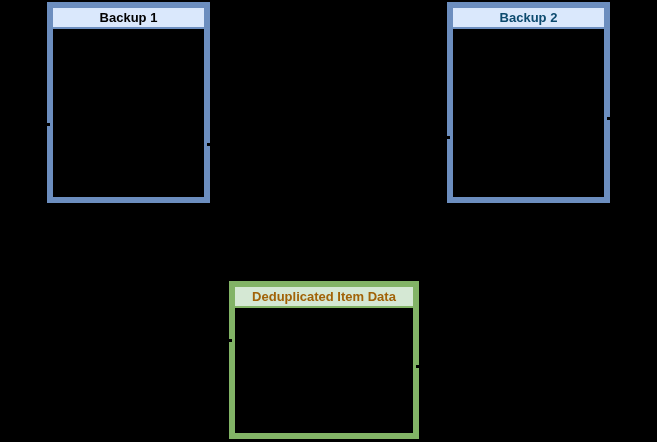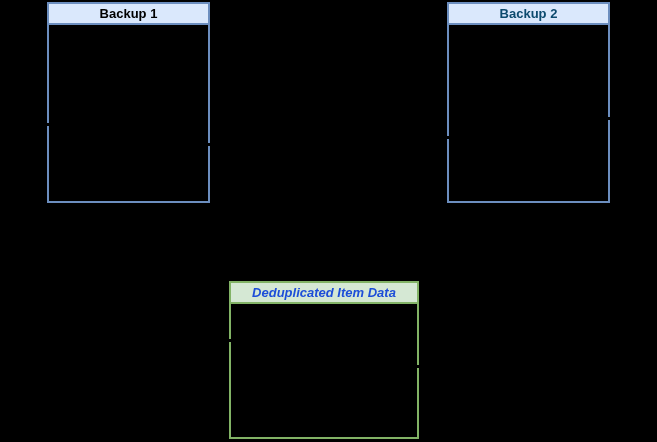--- a/index.html
+++ b/index.html
@@ -10,21 +10,21 @@
   .canvas {
     position: relative;
     width: 657px;
     height: 442px;
     background: #000000;
     overflow: hidden;
   }
   .node {
     position: absolute;
     box-sizing: border-box;
-    border: 2px solid #0369a1;
+    border: 6px solid #0369a1;
     display: flex;
     flex-direction: column;
   }
   .node-header {
     box-sizing: border-box;
     height: 21px;
     border-bottom: 2px solid;
     border-color: inherit;
     display: flex;
     align-items: center;
@@ -71,21 +71,21 @@
 
   <div class="node pos-backup2" style="border-color: rgb(108, 142, 191);">
     <div class="node-header" style="background-color: rgb(218, 232, 252);">
       <span style="color: #0c4a6e;">Backup 2</span>
     </div>
     <div class="node-body" style="background-color: rgb(0, 0, 0);"></div>
   </div>
 
   <div class="node pos-dedup" style="border-color: rgb(130, 179, 102);">
     <div class="node-header" style="background-color: rgb(213, 232, 212);">
-      <span style="color: #1d4ed8; font-style: italic;">Deduplicated Item Data</span>
+      <span style="color: #a16207;">Deduplicated Item Data</span>
     </div>
     <div class="node-body" style="background-color: rgb(0, 0, 0);"></div>
   </div>
 
   <div class="tick tick-b1-left" style="background-color: rgb(0, 0, 0);"></div>
   <div class="tick tick-b1-right" style="background-color: rgb(0, 0, 0);"></div>
   <div class="tick tick-b2-left" style="background-color: rgb(0, 0, 0);"></div>
   <div class="tick tick-b2-right" style="background-color: rgb(0, 0, 0);"></div>
   <div class="tick tick-dd-left" style="background-color: rgb(0, 0, 0);"></div>
   <div class="tick tick-dd-right" style="background-color: rgb(0, 0, 0);"></div>

